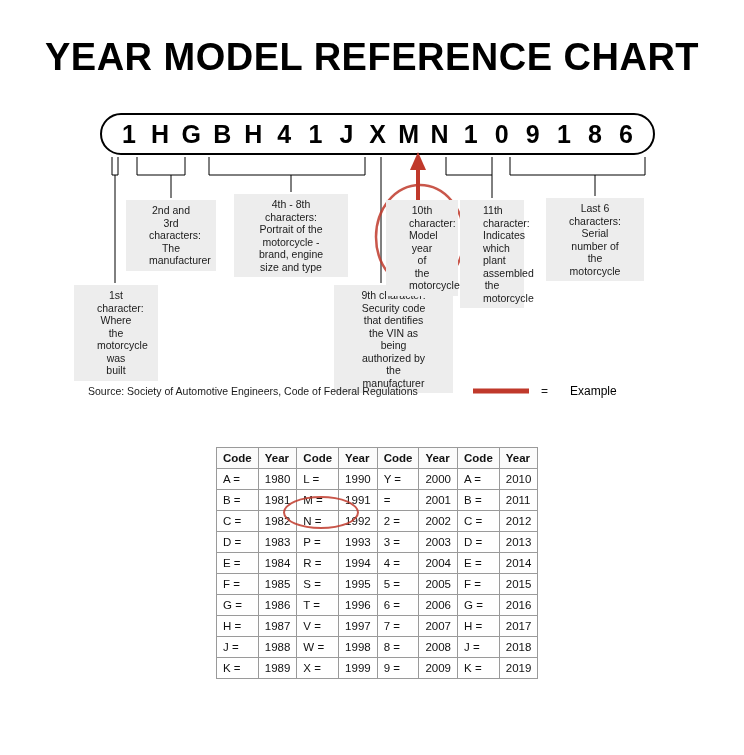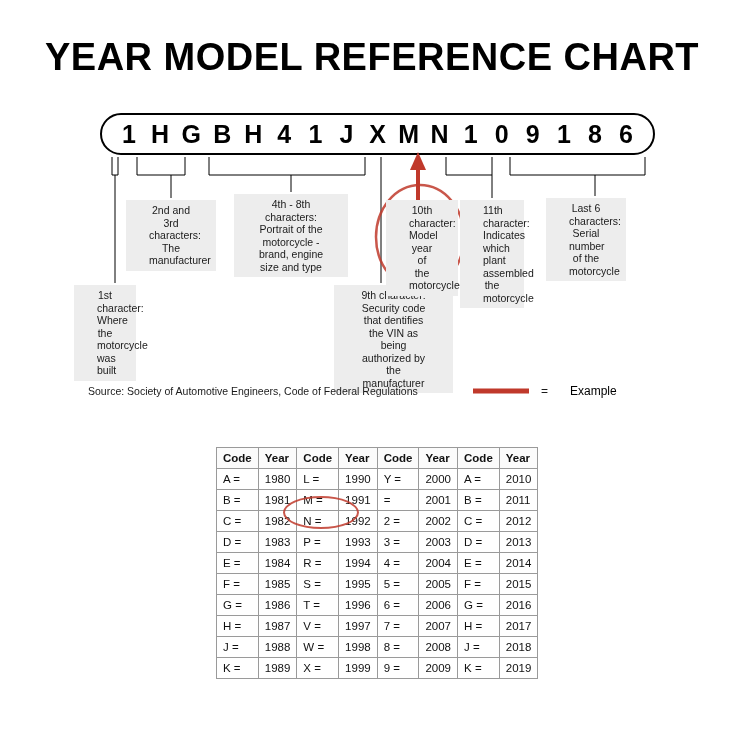--- a/index.html
+++ b/index.html
@@ -67,27 +67,27 @@
     position: absolute;
     background: #ededed;
     font-size: 10.5px;
     line-height: 12.5px;
     text-align: center;
     color: #1a1a1a;
     padding: 4px 23px;
     box-sizing: border-box;
   }
 
-  #note-1st      { left: 74px;  top: 285px; width: 62px; }
+  #note-1st      { left: 74px;  top: 285px; width: 84px; }
   #note-2nd3rd   { left: 126px; top: 200px; width: 90px; }
   #note-4th8th   { left: 234px; top: 194px; width: 114px; }
   #note-9th      { left: 334px; top: 285px; width: 119px; }
   #note-10th     { left: 386px; top: 200px; width: 72px; }
   #note-11th     { left: 460px; top: 200px; width: 64px; }
-  #note-last6    { left: 546px; top: 198px; width: 80px; }
+  #note-last6    { left: 546px; top: 198px; width: 98px; }
 
   
   #source-line {
     position: absolute;
     left: 88px;
     top: 385px;
     font-size: 10.5px;
     color: #1a1a1a;
   }
   #legend-equals {

